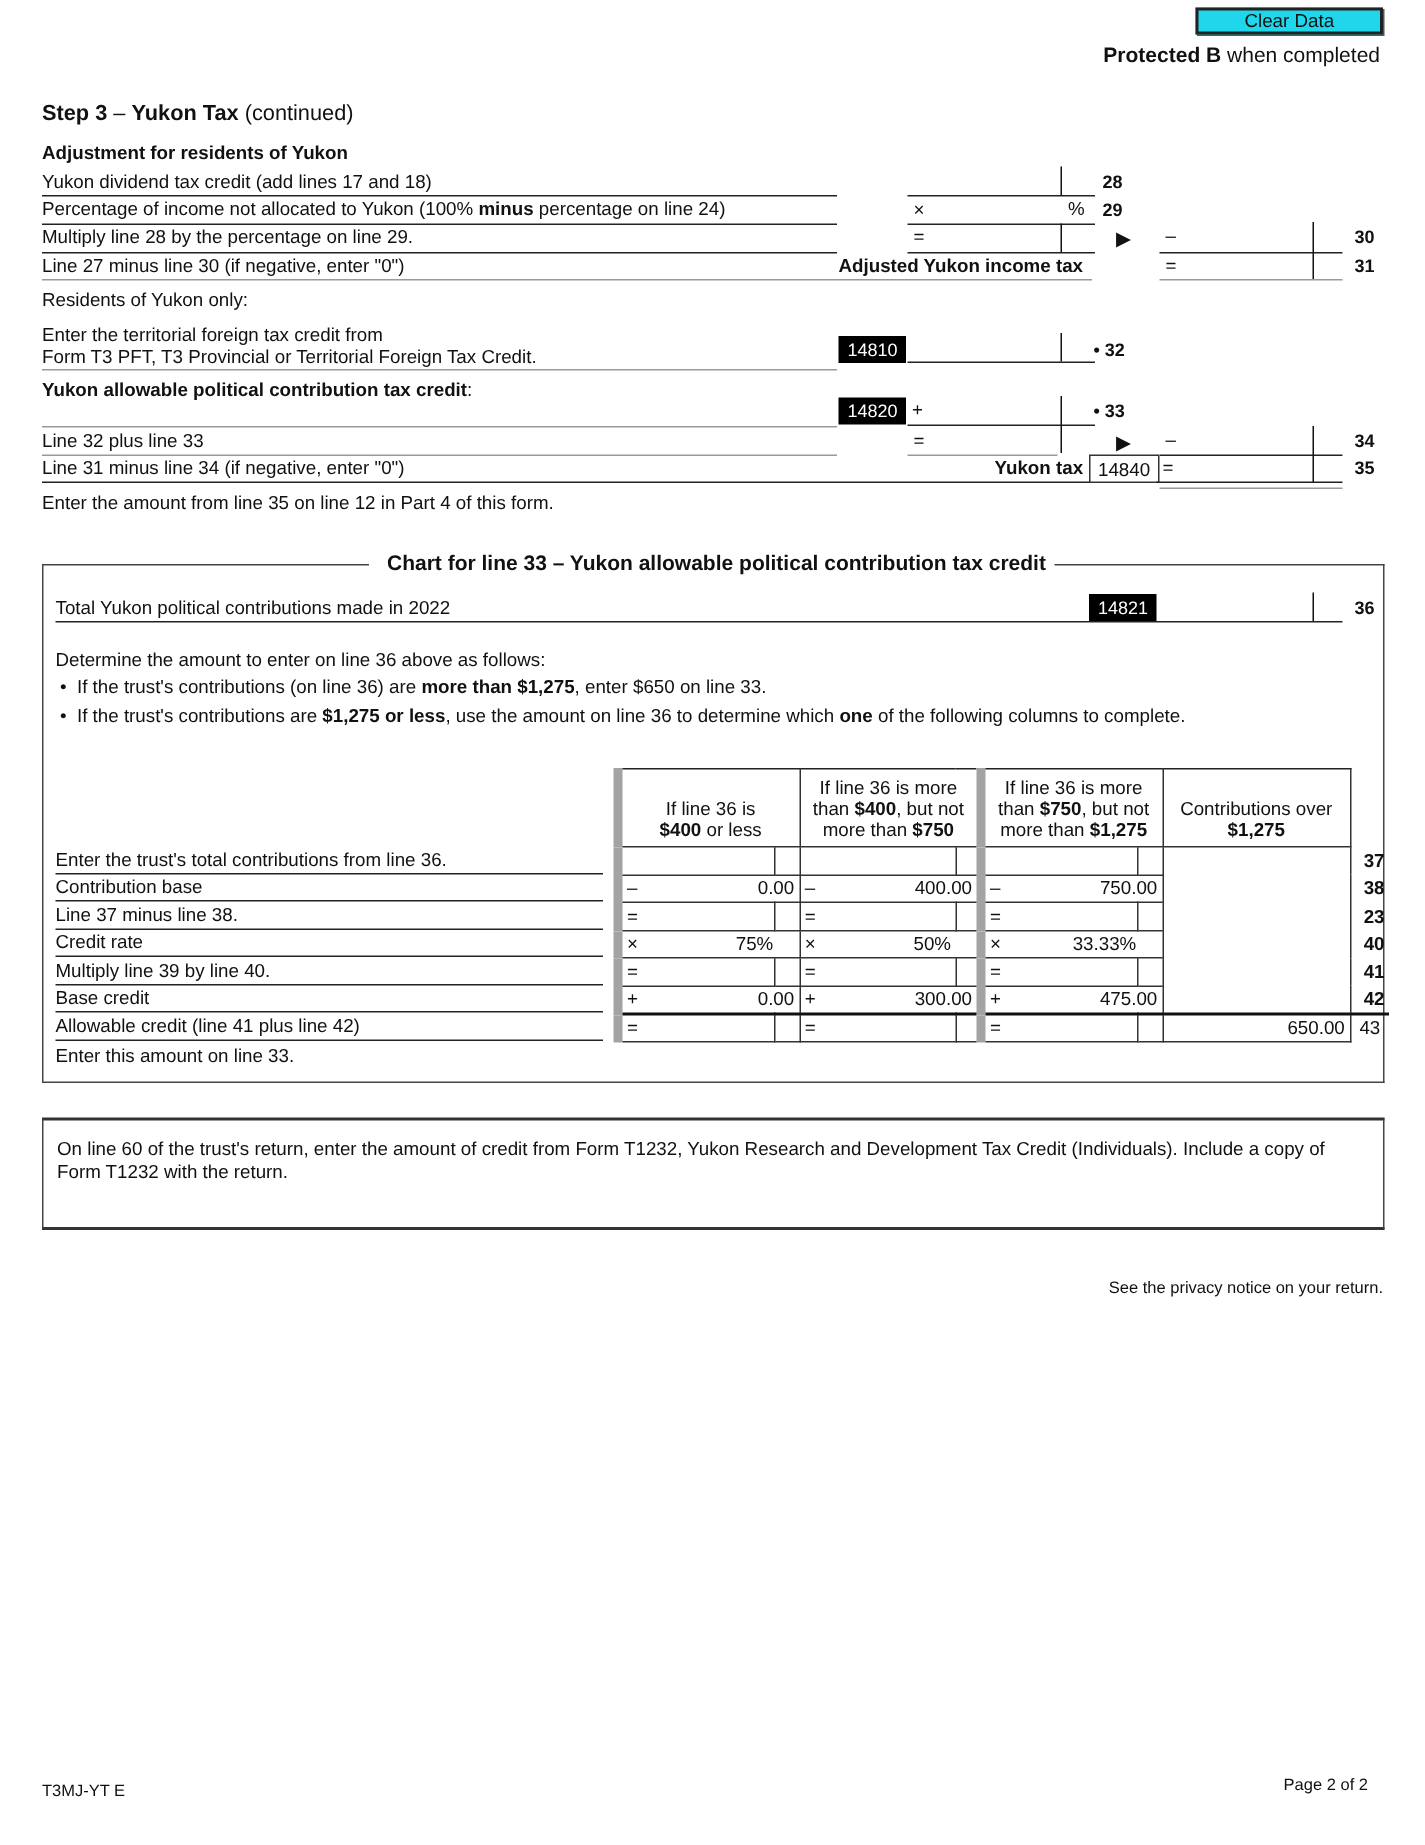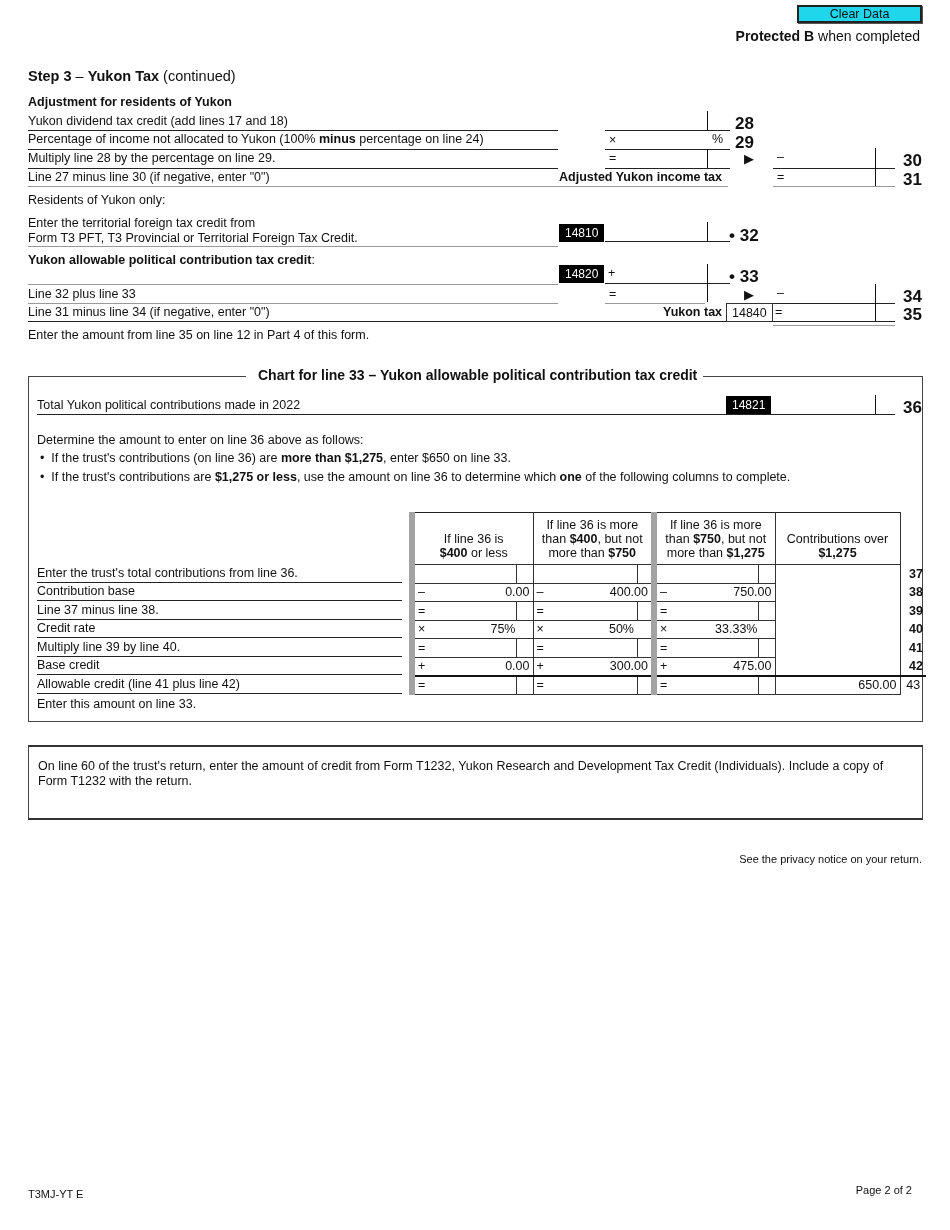--- a/index.html
+++ b/index.html
@@ -12,21 +12,21 @@
   .protected { right: 30px; top: 28px; font-size: 14px; }
   .protected .pb { font-weight: bold; }
 
   .step-title { left: 28px; top: 68px; font-size: 14.5px; }
   .sec-title { left: 28px; top: 95px; font-weight: bold; font-size: 12.5px; }
 
   .lbl { left: 28px; font-size: 12.5px; line-height: 15px; }
   .hline { position: absolute; height: 0; border-top: 1px solid #222; }
   .hline.thin { border-top: 1px solid #999; }
   .vline { position: absolute; width: 0; border-left: 1.5px solid #111; }
-  .linenum { position: absolute; font-weight: bold; font-size: 17px; }
+  .linenum { position: absolute; font-weight: bold; font-size: 12px; }
   .op { position: absolute; font-size: 12.5px; }
   .code-box { position: absolute; background: #000; color: #fff; font-size: 12px; padding: 1px 6px; height: 18px; line-height: 16px; }
   .code-plain { position: absolute; font-size: 12.5px; border: 1px solid #333; padding: 1px 5px; height: 19px; line-height: 16px; background: #fff; }
   .arrow { position: absolute; font-size: 13px; }
   .input-field { position: absolute; border: none; background: transparent; height: 16px; }
 
   .chart-box { left: 28px; top: 376px; width: 895px; height: 346px; border: 1px solid #444; border-top: none; }
   .chart-topline-l { left: 28px; top: 376px; width: 218px; border-top: 1px solid #444; }
   .chart-topline-r { left: 703px; top: 376px; width: 220px; border-top: 1px solid #444; }
   .chart-title { left: 256px; top: 367px; font-size: 14px; font-weight: bold; background: #fff; padding: 0 2px; }
@@ -248,21 +248,21 @@
           </div>
         </td>
     <td class="colB"></td>
     <td class="colA sepL">
           <div class="cell-inner">
             <span>=</span>
             <span></span>
           </div>
         </td>
     <td class="colB"></td>
-    <td style="border:none; font-weight:bold; text-align:right;">39</td>
+    <td style="border:none; font-weight:bold; text-align:right;">23</td>
   </tr>
 
   <tr>
     <td colspan="2" class="sepL">
           <div class="cell-inner">
             <span>×</span>
             <span style="padding-right:14px;">75%</span>
           </div>
         </td>
     <td colspan="2">

